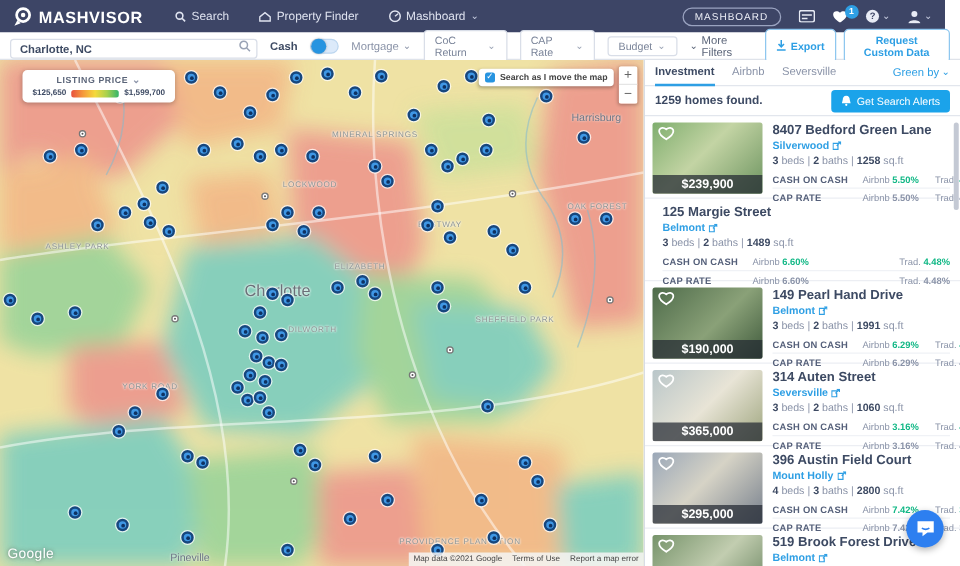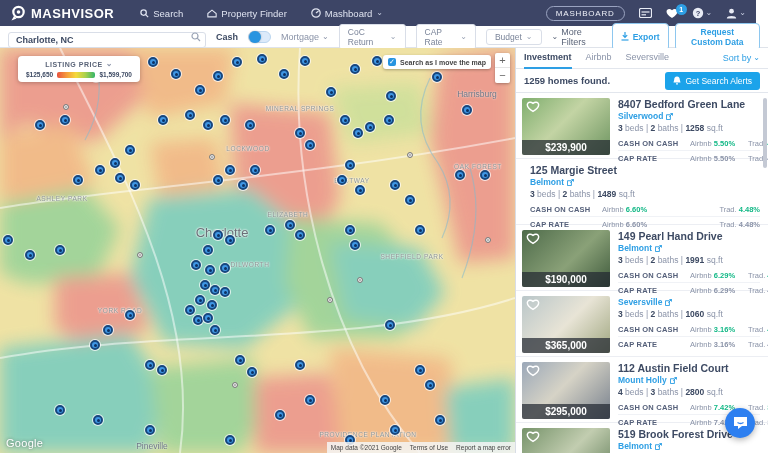--- a/index.html
+++ b/index.html
@@ -392,21 +392,21 @@
       <a href="#">Report a map error</a>
     </div>
   </div>
 
   <div class="panel">
     <div class="tabs-row">
       <span class="tab active">Investment</span>
       <span class="tab">Airbnb</span>
       <span class="tab">Seversville</span>
       <span class="sort-by">
-        <span>Sort by</span>
+        <span>Green by</span>
         <span class="caret" style="color:#2e9fe4">⌄</span>
       </span>
     </div>
     <div class="results-row">
       <span class="results-count">1259 homes found.</span>
       <button class="alerts-btn">
         <svg width="8" height="9" viewBox="0 0 8 9">
             <path d="M4 0.5 C2 0.5 1.2 2 1.2 3.8 L0.5 6.5 L7.5 6.5 L6.8 3.8 C6.8 2 6 0.5 4 0.5 Z" fill="#fff"></path>
             <circle cx="4" cy="7.8" r="0.9" fill="#fff"></circle>
           </svg>
@@ -520,20 +520,21 @@
   </div>
 
   <div class="card">
     <div class="thumb photo-4">
       <svg class="thumb-heart" width="14" height="12" viewBox="0 0 12 11">
               <path d="M6 9.6 C-3.2 4 2 -1.2 6 2.2 C10 -1.2 15.2 4 6 9.6 Z" fill="none" stroke="#fff" stroke-width="1.3"></path>
             </svg>
       <div class="thumb-price">$365,000</div>
     </div>
     <div class="card-info">
+      <div class="card-title">314 Auten Street</div>
       <div class="card-hood">
         <span>Seversville</span>
         <svg width="7" height="7" viewBox="0 0 8 8">
                 <path d="M0.5 2 H5 V7.5 H0.5 Z M5 0.5 H7.5 V3 M7.5 0.5 L3.8 4.2" fill="none" stroke="#2e9fe4" stroke-width="1.1"></path>
               </svg>
       </div>
       <div class="card-specs">
         <b>3</b> <span>beds</span>
         <span>|</span>
         <b>2</b> <span>baths</span>
@@ -556,21 +557,21 @@
   </div>
 
   <div class="card">
     <div class="thumb photo-5">
       <svg class="thumb-heart" width="14" height="12" viewBox="0 0 12 11">
               <path d="M6 9.6 C-3.2 4 2 -1.2 6 2.2 C10 -1.2 15.2 4 6 9.6 Z" fill="none" stroke="#fff" stroke-width="1.3"></path>
             </svg>
       <div class="thumb-price">$295,000</div>
     </div>
     <div class="card-info">
-      <div class="card-title">112 Austin Field Court</div>
+      <div class="card-title">396 Austin Field Court</div>
       <div class="card-hood">
         <span>Mount Holly</span>
         <svg width="7" height="7" viewBox="0 0 8 8">
                 <path d="M0.5 2 H5 V7.5 H0.5 Z M5 0.5 H7.5 V3 M7.5 0.5 L3.8 4.2" fill="none" stroke="#2e9fe4" stroke-width="1.1"></path>
               </svg>
       </div>
       <div class="card-specs">
         <b>4</b> <span>beds</span>
         <span>|</span>
         <b>3</b> <span>baths</span>

